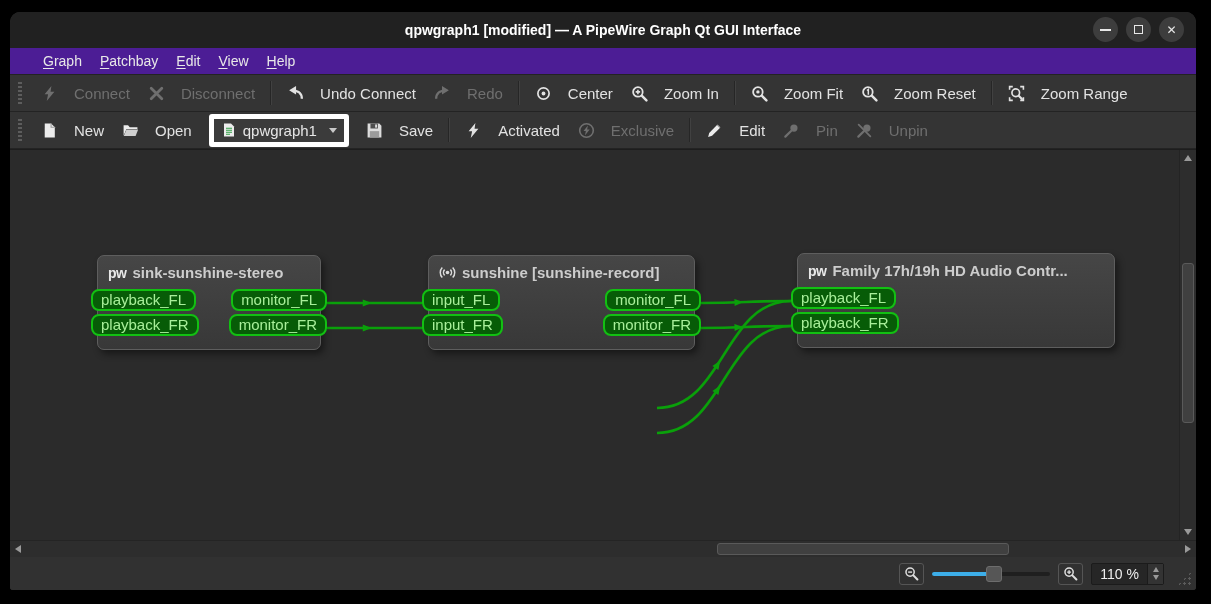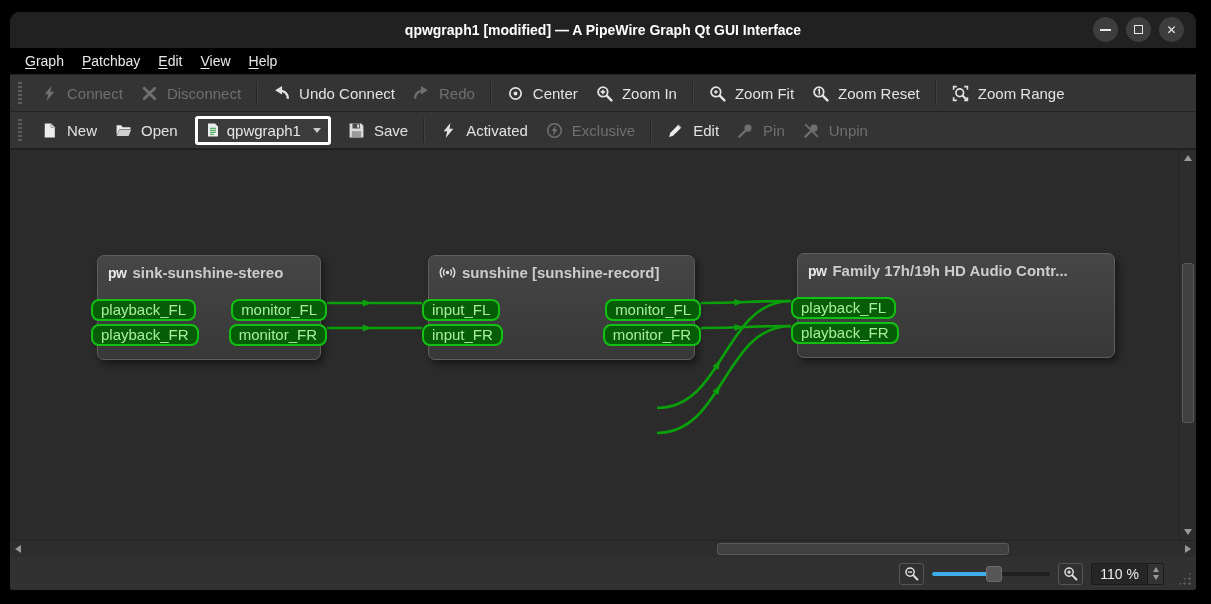--- a/index.html
+++ b/index.html
@@ -14,54 +14,54 @@
               display:flex; align-items:center; justify-content:center; flex:0 0 auto; }
   .title { color:#fff; font-size:14px; font-weight:bold; }
   .winbtns { position:absolute; right:12px; top:5px; display:flex; gap:8px; }
   .winbtn { width:25px; height:25px; border-radius:50%; background:#3d3d3d;
             display:flex; align-items:center; justify-content:center; cursor:default; }
   .glyph-min { width:11px; height:2px; background:#e8e8e8; display:block; }
   .glyph-max { width:9px; height:9px; border:1.5px solid #e8e8e8; display:block; }
   .glyph-close { color:#e8e8e8; font-size:12px; line-height:1; }
 
   
-  .menubar { height:27px; background:#000000; display:flex; align-items:center;
-             padding-left:6px; border-bottom:1px solid #232323; flex:0 0 auto; }
+  .menubar { height:27px; background:#4c1d95; display:flex; align-items:center;
+             padding-left:24px; border-bottom:1px solid #232323; flex:0 0 auto; }
   .menu-item { color:#e8e8e8; font-size:14px; padding:3px 9px; }
   .menu-item u { text-decoration:underline; text-underline-offset:2px; }
 
   
   .toolbar { height:37px; background:#343434; display:flex; align-items:center;
              padding:0 4px; border-bottom:1px solid #232323; flex:0 0 auto; }
   .tb-handle { width:2px; height:22px; border-left:2px dotted #5d5d5d; border-right:2px dotted #5d5d5d;
                margin:0 10px 0 4px; }
   .tb-sep { width:0; height:24px; border-left:1px solid #262626; border-right:1px solid #414141; margin:0 6px; }
-  .tb-btn { display:flex; align-items:flex-start; gap:9px; padding:5px 9px; font-size:15px;
+  .tb-btn { display:flex; align-items:flex-start; gap:16px; padding:5px 9px; font-size:15px;
             color:#e2e2e2; white-space:nowrap; border-radius:3px; }
   .tb-btn.disabled { color:#6f6f6f; }
   .tb-btn svg { width:17px; height:17px; display:block; }
-  .combo { display:flex; align-items:center; gap:6px; background:#3b3b3b; border:3px solid #ffffff;
+  .combo { display:flex; align-items:center; gap:6px; background:#3b3b3b; border:5px solid #ffffff;
            border-radius:3px; padding:3px 7px; margin:0 8px; color:#e6e6e6; font-size:15px; }
   .combo svg { width:16px; height:16px; }
   .combo-arrow { width:0; height:0; border-left:4px solid transparent; border-right:4px solid transparent;
                  border-top:5px solid #c9c9c9; margin-left:6px; }
 
   
   .canvas { flex:1 1 auto; position:relative; background:#2b2b2b; border-top:1px solid #1d1d1d; overflow:hidden; }
   #edges { position:absolute; left:0; top:0; z-index:1; }
   #edges path.wire { fill:none; stroke-width:2.6; }
 
   .node { position:absolute; z-index:2; background:linear-gradient(#464646,#383838);
           border:1px solid #5e5e5e; border-radius:7px; box-shadow:3px 4px 7px rgba(0,0,0,.45);
           padding-bottom:13px; }
   .node-header { height:33px; display:flex; align-items:center; gap:6px; padding:0 10px; }
   .node-title { color:#cdcdcd; font-size:15px; font-weight:bold; white-space:nowrap; overflow:hidden; }
   .pw-glyph { color:#e8e8e8; font-size:14px; font-weight:bold; letter-spacing:-0.5px; }
   .node-header svg { width:17px; height:17px; flex:0 0 auto; }
-  .ports { display:flex; justify-content:space-between; margin-top:10px; }
+  .ports { display:flex; justify-content:space-between; margin-top:0; }
   .pcol { display:flex; flex-direction:column; gap:3px; }
   .pcol.in  { align-items:flex-start; margin-left:-7px; }
   .pcol.out { align-items:flex-end;  margin-right:-7px; }
   .port { height:22px; line-height:18px; padding:0 8px; font-size:15px; border-radius:8px;
           border:2px solid #12c012; background:#075c07; color:#a8ef9a; white-space:nowrap; }
 
   
   .vscroll { position:absolute; top:0; right:0; bottom:17px; width:17px; background:#2d2d2d;
              border-left:1px solid #242424; z-index:3; }
   .hscroll { position:absolute; left:0; right:0; bottom:0; height:17px; background:#2d2d2d;

